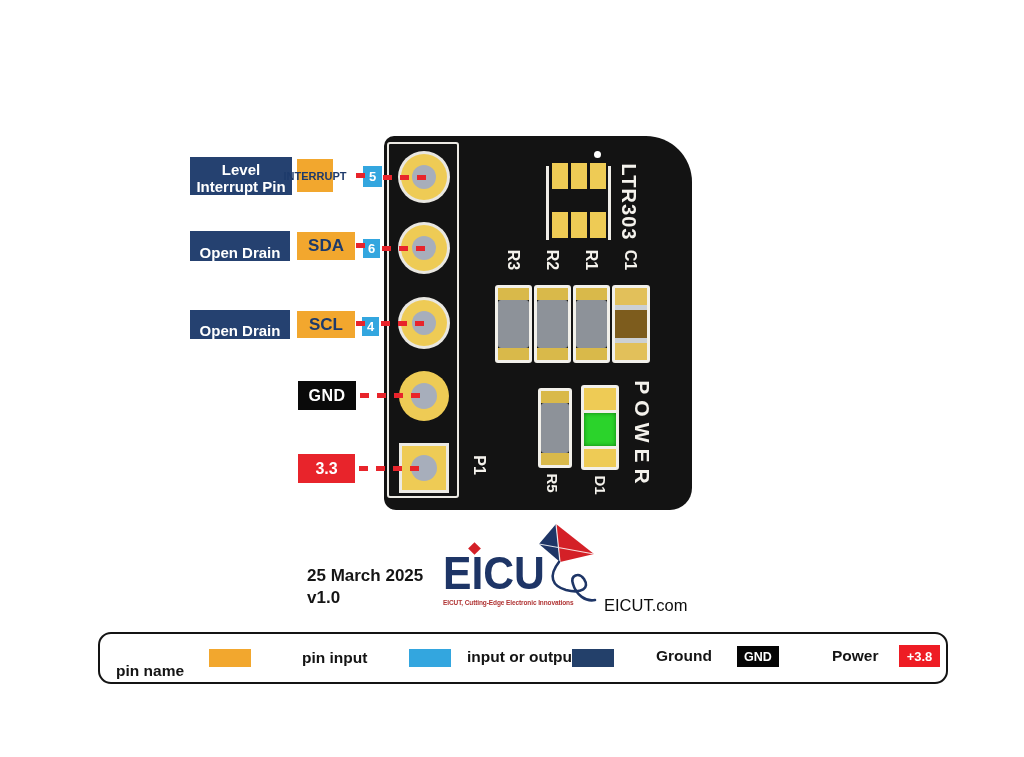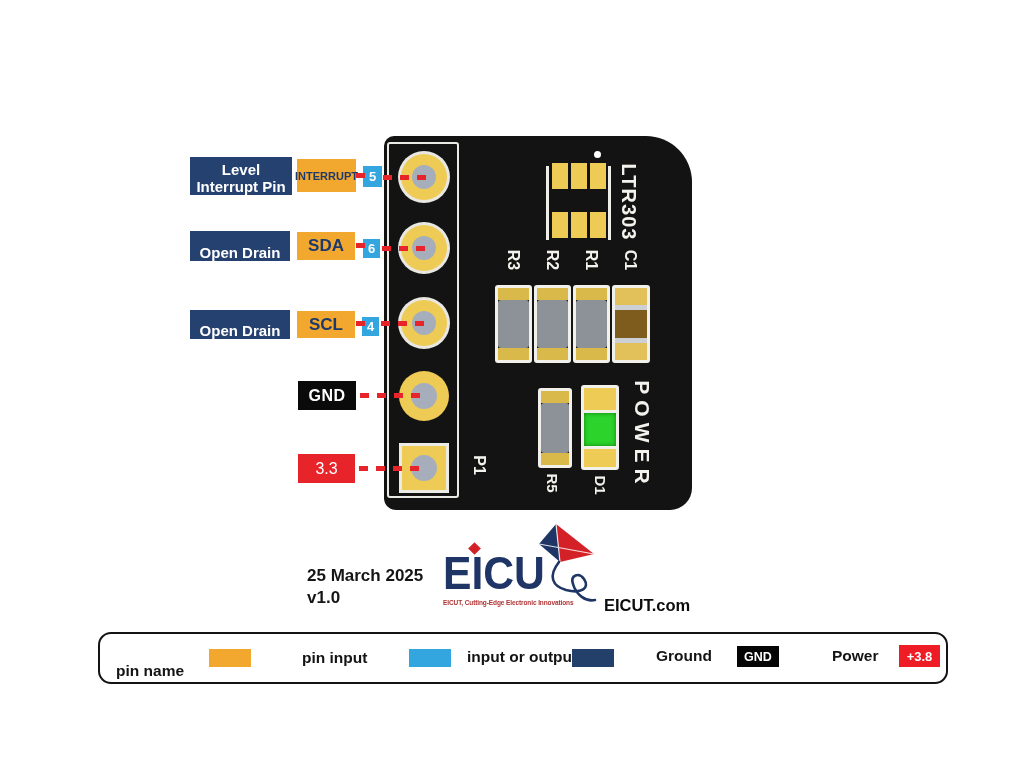--- a/index.html
+++ b/index.html
@@ -9,21 +9,21 @@
 
   
   .desc-box{background:var(--navy);color:#ffffff;font-weight:bold;font-size:15px;
             display:flex;align-items:flex-end;justify-content:center;text-align:center;line-height:17px;}
   .name-box{background:var(--orange);color:#1d3a6b;font-weight:bold;
             display:flex;align-items:center;justify-content:center;}
   .num-box{background:var(--blue);color:#ffffff;font-weight:bold;font-size:13px;
            display:flex;align-items:center;justify-content:center;}
   .gnd-box{background:#0a0a0a;color:#ffffff;font-weight:bold;font-size:16px;
            display:flex;align-items:center;justify-content:center;letter-spacing:.5px;}
-  .pwr-box{background:var(--red);color:#ffffff;font-weight:normal;font-size:16px;
+  .pwr-box{background:var(--red);color:#ffffff;font-weight:bold;font-size:16px;
            display:flex;align-items:center;justify-content:center;}
   .dashes{height:5px;background:repeating-linear-gradient(90deg,var(--red) 0 9px,transparent 9px 17px);z-index:6;}
   .minidash{height:5px;width:9px;background:var(--red);z-index:6;}
 
   
   .board{left:384px;top:136px;width:308px;height:374px;background:var(--pcb);
          border-radius:10px 46px 22px 12px;z-index:1;}
   .strip{left:3px;top:6px;width:68px;height:352px;border:2px solid #eceae4;border-radius:3px;}
   .pad-outer{width:52px;height:52px;border-radius:50%;background:#e9e7e1;
              display:flex;align-items:center;justify-content:center;}
@@ -49,21 +49,21 @@
   .led-gold{background:var(--gold);height:22px;}
   .led-gap{background:#f2f0ea;height:3px;}
   .led-green{background:var(--led_green);flex:1;box-shadow:inset 0 0 4px #0f7d0f;}
 
   
   .date-line{font-weight:bold;font-size:17px;color:#151515;}
   .brand{font-weight:bold;font-size:52px;color:var(--logo_navy);letter-spacing:0;
          transform:scale(0.82,0.88);transform-origin:left top;line-height:44px;}
   .diamond{width:9px;height:9px;background:var(--logo_red);transform:rotate(45deg);}
   .tagline{font-size:6.5px;font-weight:bold;color:#b03434;white-space:nowrap;letter-spacing:-0.1px;}
-  .site{font-weight:bold;font-size:16.5px;color:#0c0c0c;}
+  .site{font-weight:normal;font-size:16.5px;color:#0c0c0c;}
 
   
   .legend{left:98px;top:632px;width:846px;height:48px;border:2.5px solid #141414;border-radius:13px;background:#ffffff;z-index:2;}
   .lg-label{font-size:15.5px;font-weight:600;color:#141414;line-height:18px;}
   .sw{height:18px;width:42px;}
   .sw-orange{background:var(--orange);}
   .sw-blue{background:var(--blue);}
   .sw-navy{background:#23406a;}
   .sw-gnd{background:#050505;color:#ffffff;font-size:12.5px;font-weight:bold;width:42px;height:21px;
           display:flex;align-items:center;justify-content:center;}
@@ -71,21 +71,21 @@
           display:flex;align-items:center;justify-content:center;}
 </style>
 </head>
 <body>
 
 <div id="stage">
 
   <div class="abs desc-box" style="left:190px;top:157px;width:102px;height:38px;">
     <span><span>Level</span><br><span>Interrupt Pin</span></span>
   </div>
-  <div class="abs name-box" style="left:297px;top:159px;width:59px;height:33px;font-size:11px;">
+  <div class="abs name-box" style="left:297px;top:159px;width:36px;height:33px;font-size:11px;">
     <span>INTERRUPT</span>
   </div>
   <div class="abs minidash" style="left:356px;top:173px;"></div>
   <div class="abs num-box" style="left:363px;top:166px;width:19px;height:21px;">
     <span>5</span>
   </div>
   <div class="abs dashes" style="left:383px;top:175px;width:44px;"></div>
 
   <div class="abs desc-box" style="left:190px;top:231px;width:100px;height:30px;">
     <span>Open Drain</span>

